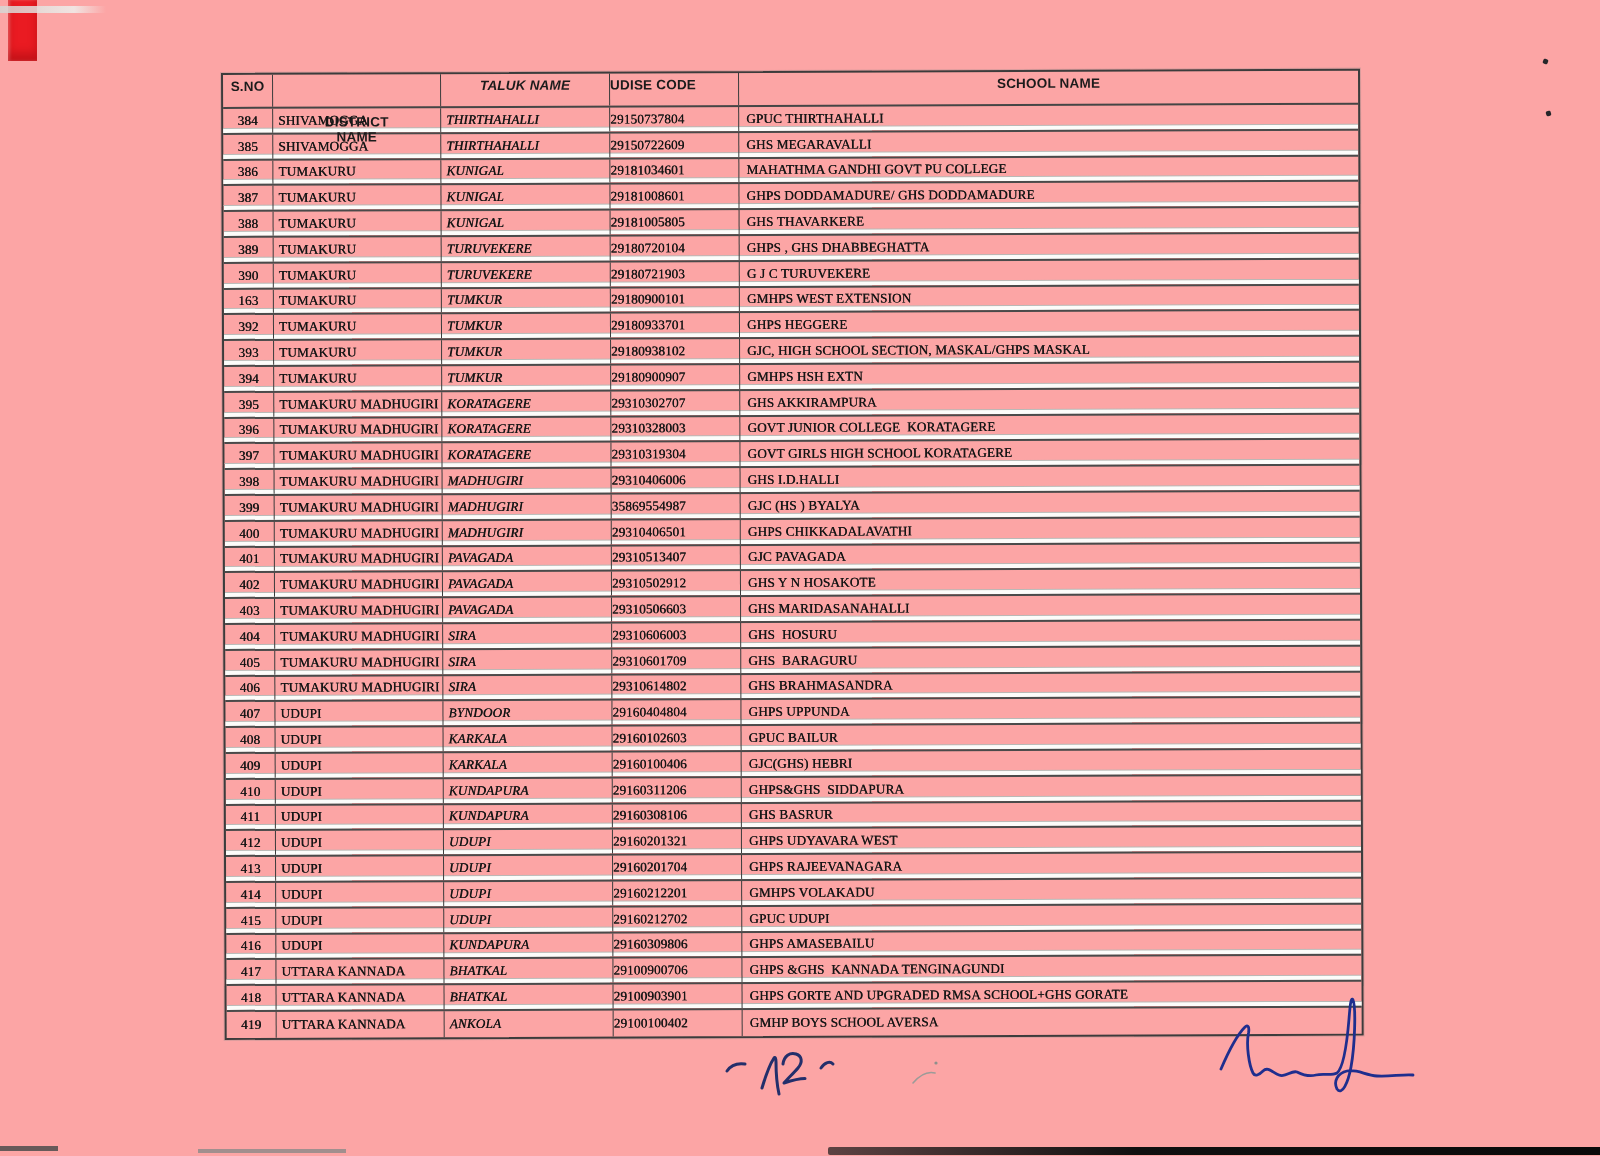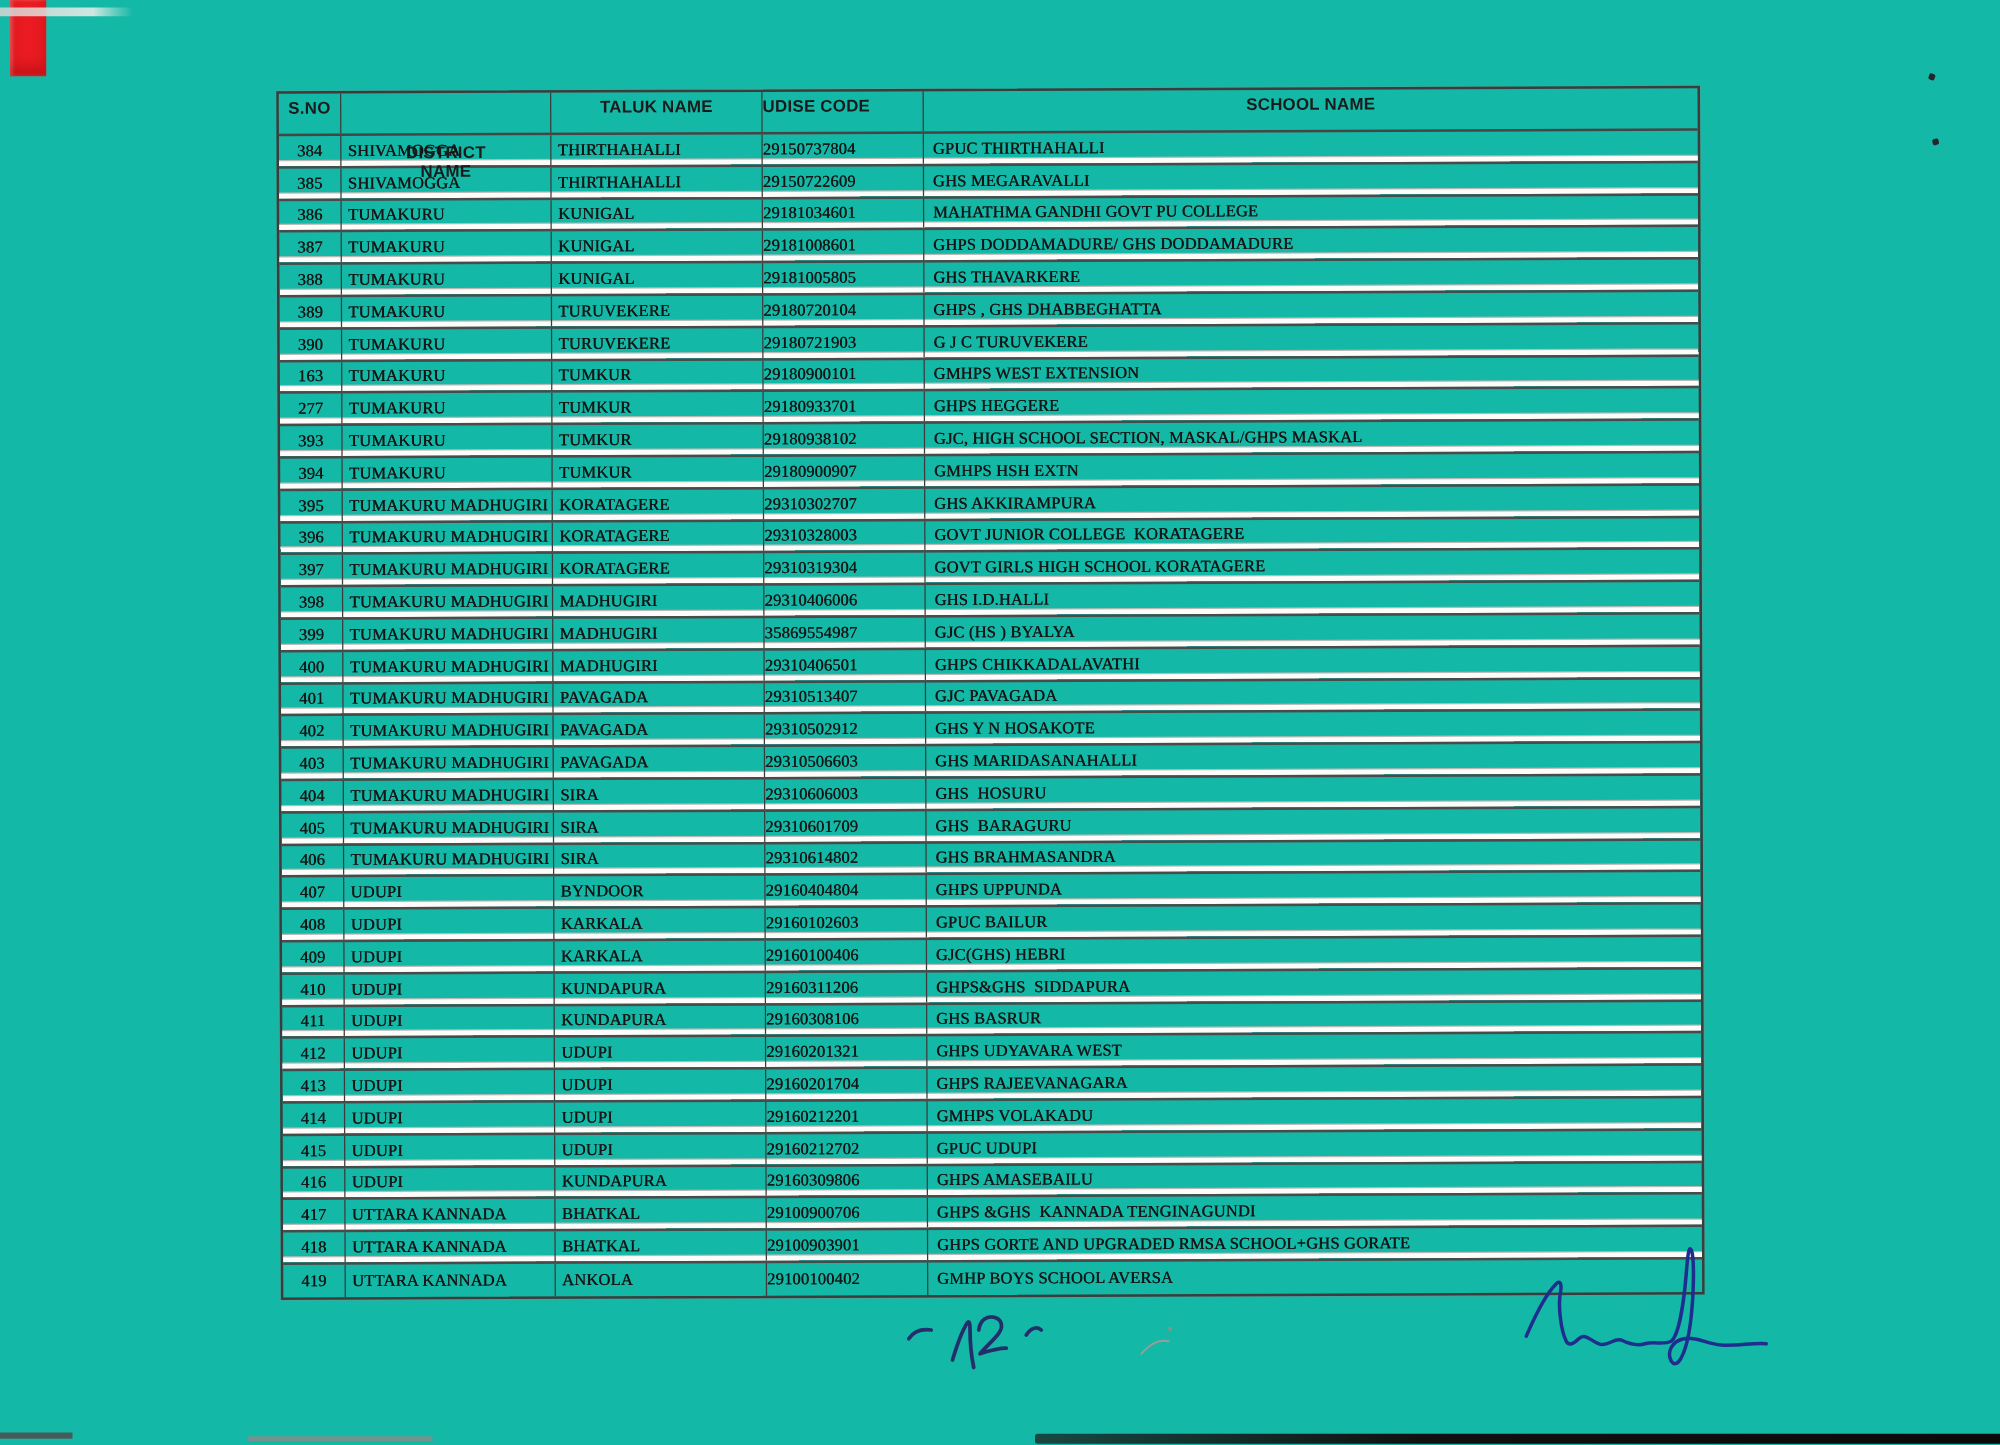--- a/index.html
+++ b/index.html
@@ -1,17 +1,17 @@
 <!DOCTYPE html>
 <html><head>
 <meta charset="utf-8">
 <style>
   html,body{margin:0;padding:0;}
   body{width:1600px;height:1156px;overflow:hidden;background:#ffffff;}
-  .page{position:relative;width:1600px;height:1156px;background:#14b8a6;font-family:"Liberation Serif",serif;overflow:hidden;}
+  .page{position:relative;width:1600px;height:1156px;background:#fca5a5;font-family:"Liberation Serif",serif;overflow:hidden;}
 
   
   .red-tab{position:absolute;left:8px;top:0;width:29px;height:61px;background:#ea1b22;box-shadow:inset 0 -8px 10px rgba(130,0,5,.35), inset 2px 0 3px rgba(255,160,160,.5);}
   .top-smudge{position:absolute;left:0;top:6px;width:106px;height:7px;background:linear-gradient(to right,#d6d6d3,#efefec 70%,rgba(255,255,255,0));opacity:.85;}
   .speck{position:absolute;width:5px;height:5px;background:#26262a;border-radius:1.5px;}
   .speck.s1{left:1543px;top:59px;transform:rotate(20deg);}
   .speck.s2{left:1546px;top:111px;transform:rotate(-15deg);}
   .bottom-band-main{position:absolute;left:828px;top:1147px;width:772px;height:8px;background:linear-gradient(to right,rgba(25,25,25,.7),#101010 40%,#0a0a0a);border-radius:2px 0 0 2px;}
   .bottom-band-gray{position:absolute;left:198px;top:1149px;width:148px;height:4px;background:#8a8a88;opacity:.8;}
   .bottom-band-left{position:absolute;left:0;top:1146px;width:58px;height:5px;background:#4c4c4c;opacity:.85;}
@@ -22,21 +22,21 @@
   .th{box-sizing:border-box;display:flex;justify-content:center;align-items:flex-start;padding-top:5px;text-align:center;border-right:1.5px solid #3c3c3c;line-height:14.5px;}
   .th:last-child{border-right:none;}
   .th.c1 span{display:inline-block;max-width:80px;margin-top:36px;}
 
   .row{display:flex;height:25.8px;box-sizing:border-box;border-bottom:2px solid #4a4a4a;box-shadow:inset 0 -4px 0 0 #fcfcfa, inset 0 -5px 0 0 #b9b9b6;}
   .row:last-child{border-bottom:none;box-shadow:none;}
   .cell{box-sizing:border-box;display:flex;align-items:center;border-right:1.5px solid #3c3c3c;font-size:13.2px;color:#161616;white-space:pre;overflow:hidden;letter-spacing:.15px;text-shadow:.35px 0 0 currentColor;}
   .cell:last-child{border-right:none;}
   .c0{flex:0 0 50px;justify-content:center;}
   .c1{flex:0 0 168px;padding-left:5px;}
-  .c2{flex:0 0 169px;padding-left:5px;}
+  .c2{flex:0 0 169px;padding-left:5px;font-style:italic;}
   .c3{flex:0 0 129px;justify-content:flex-start;}
   .c4{flex:1 1 auto;padding-left:7px;}
   .th.c1,.th.c2,.th.c3,.th.c4{padding-left:0;}
 
   
   .hw{position:absolute;pointer-events:none;}
   .hw-page{left:700px;top:1040px;}
   .hw-pencil{left:905px;top:1055px;}
   .hw-sign{left:1185px;top:985px;}
 </style>
@@ -117,21 +117,21 @@
           <div class="cell c4">G J C TURUVEKERE</div>
         </div>
         <div class="row">
           <div class="cell c0">163</div>
           <div class="cell c1">TUMAKURU</div>
           <div class="cell c2">TUMKUR</div>
           <div class="cell c3">29180900101</div>
           <div class="cell c4">GMHPS WEST EXTENSION</div>
         </div>
         <div class="row">
-          <div class="cell c0">277</div>
+          <div class="cell c0">392</div>
           <div class="cell c1">TUMAKURU</div>
           <div class="cell c2">TUMKUR</div>
           <div class="cell c3">29180933701</div>
           <div class="cell c4">GHPS HEGGERE</div>
         </div>
         <div class="row">
           <div class="cell c0">393</div>
           <div class="cell c1">TUMAKURU</div>
           <div class="cell c2">TUMKUR</div>
           <div class="cell c3">29180938102</div>

